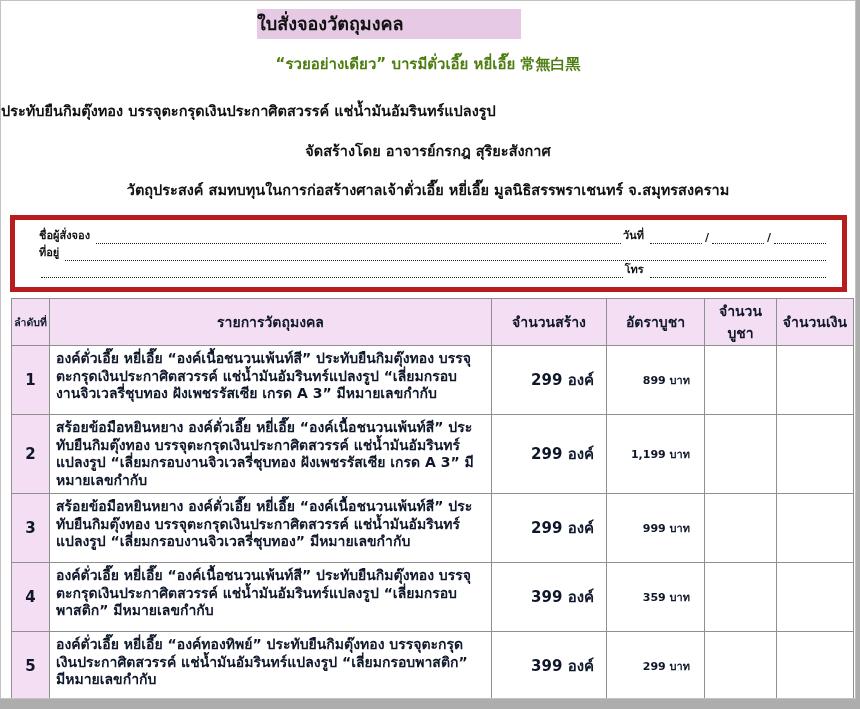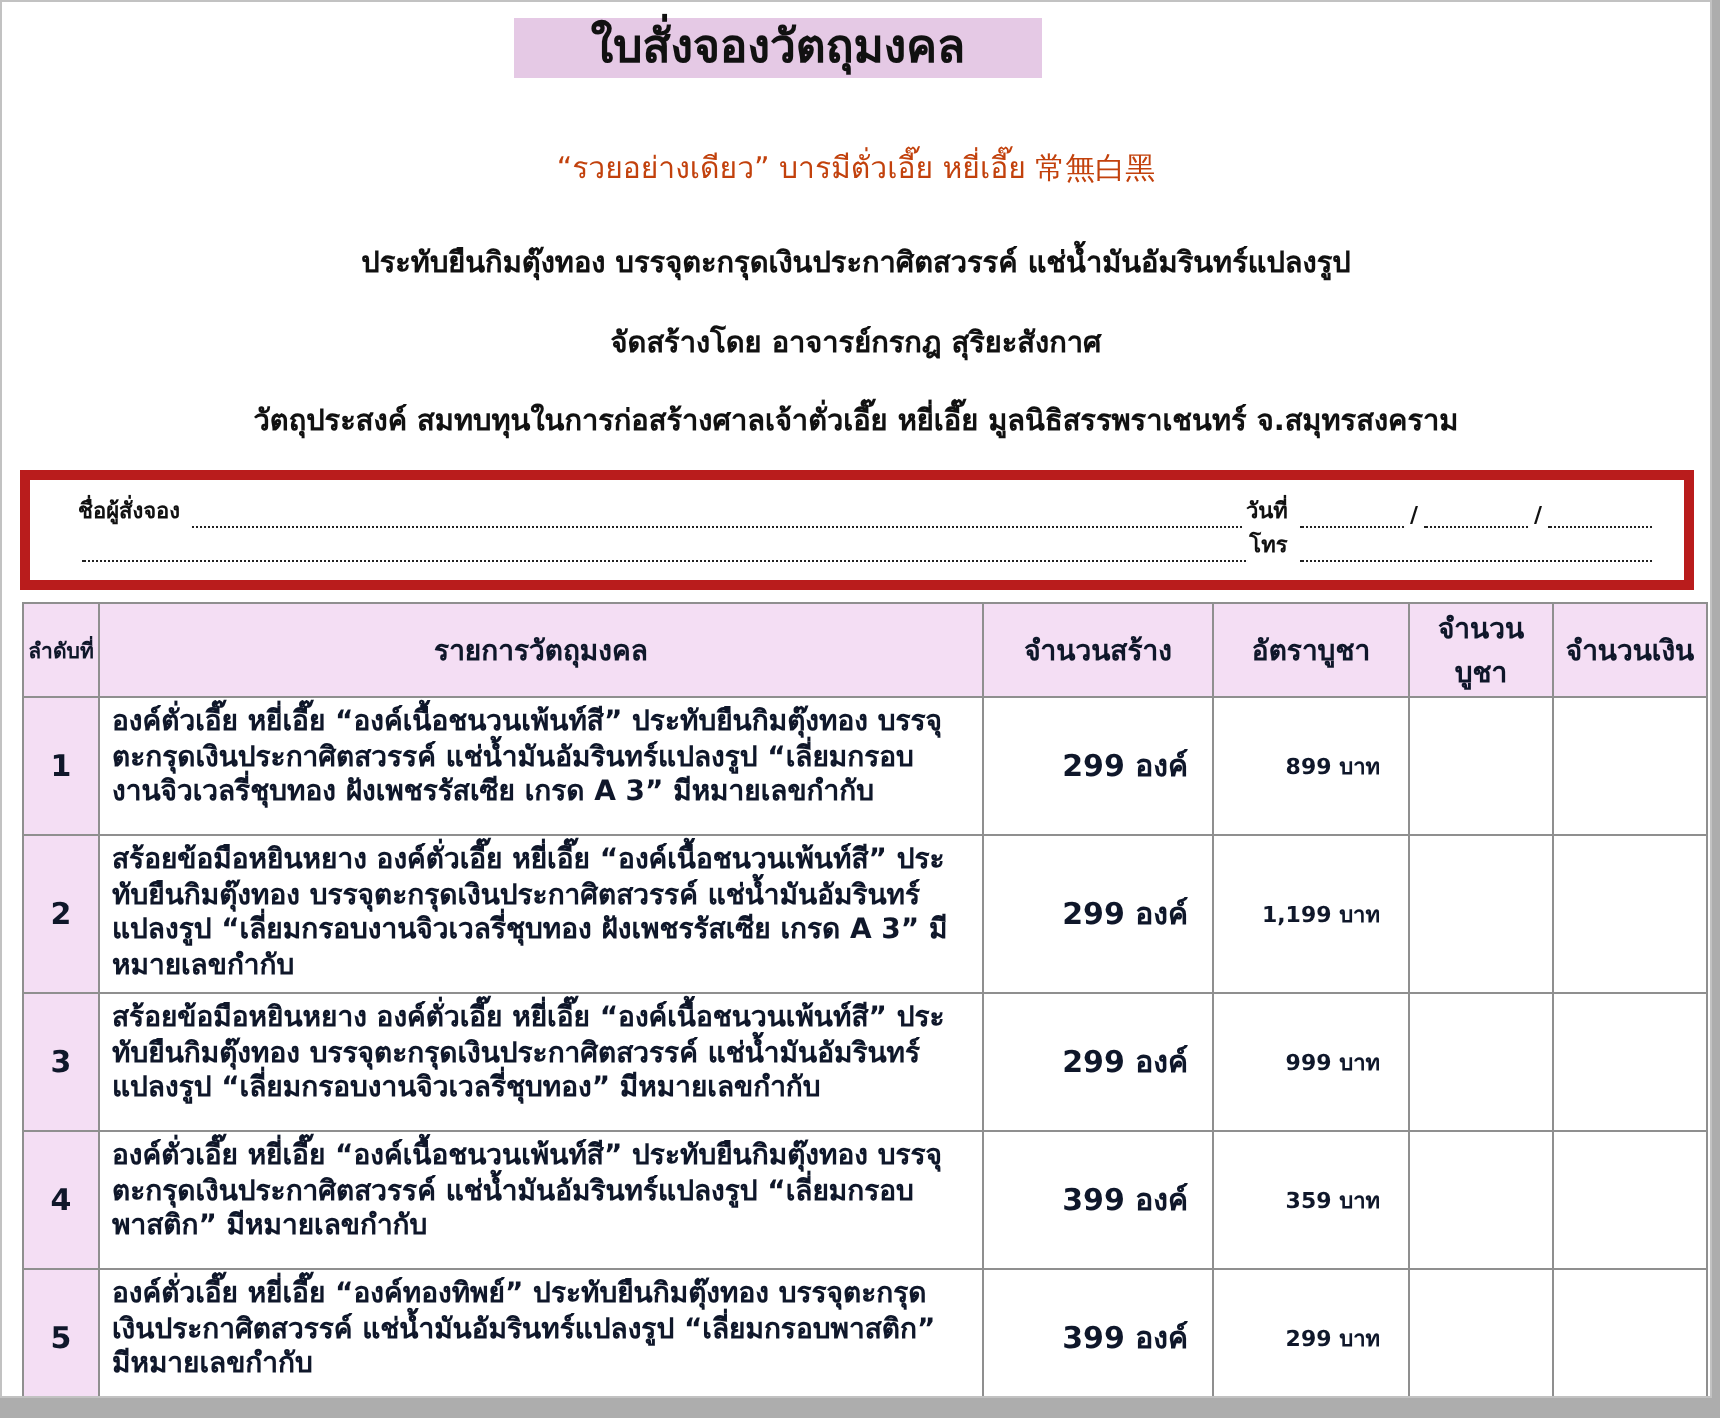--- a/index.html
+++ b/index.html
@@ -16,26 +16,26 @@
     background:#ffffff;
     border:1px solid #c2c2c2;
     box-sizing:border-box;
     overflow:hidden;
   }
   
   .title-bar{
     margin:8px 0 0 256px;
     width:264px;height:30px;
     background:#e5c9e5;
-    text-align:center;
-    font-size:23px;font-weight:bold;
+    text-align:left;
+    font-size:18px;font-weight:bold;
     line-height:30px;color:#111;
   }
-  .tagline{ margin-top:33px; text-align:center; font-size:15px; font-weight:normal; color:#c2410c;}
-  .desc1{ margin-top:23px; text-align:center; font-size:14.5px; font-weight:bold; color:#111;}
+  .tagline{ margin-top:13px; text-align:center; font-size:15px; font-weight:bold; color:#4d7c0f;}
+  .desc1{ margin-top:23px; font-size:14.5px; font-weight:bold; color:#111;}
   .desc2{ margin-top:17px; text-align:center; font-size:14.5px; font-weight:bold; color:#111;}
   .purpose{ margin-top:16px; text-align:center; font-size:14.5px; font-weight:bold; color:#111;}
   
   .info-box{
     margin:14px 8px 0 9px;
     border:5px solid #b91c1c;
     box-sizing:border-box;
     padding:7px 14px 9px 24px;
     font-size:11px;font-weight:bold;color:#111;
   }
@@ -108,20 +108,24 @@
       <span class="lbl">ชื่อผู้สั่งจอง</span>
       <span class="dotline"></span>
       <span class="lbl">วันที่</span>
       <span class="dateseg"></span>
       <span class="slash">/</span>
       <span class="dateseg"></span>
       <span class="slash">/</span>
       <span class="dateseg"></span>
     </div>
     <div class="info-line">
+      <span class="lbl">ที่อยู่</span>
+      <span class="dotline"></span>
+    </div>
+    <div class="info-line">
       <span class="dotline" style="flex-grow:3.3;"></span>
       <span class="lbl">โทร</span>
       <span class="dotline" style="flex-grow:1;"></span>
     </div>
   </div>
 
   <table class="order">
     <colgroup>
       <col style="width:38px">
         <col style="width:442px">

